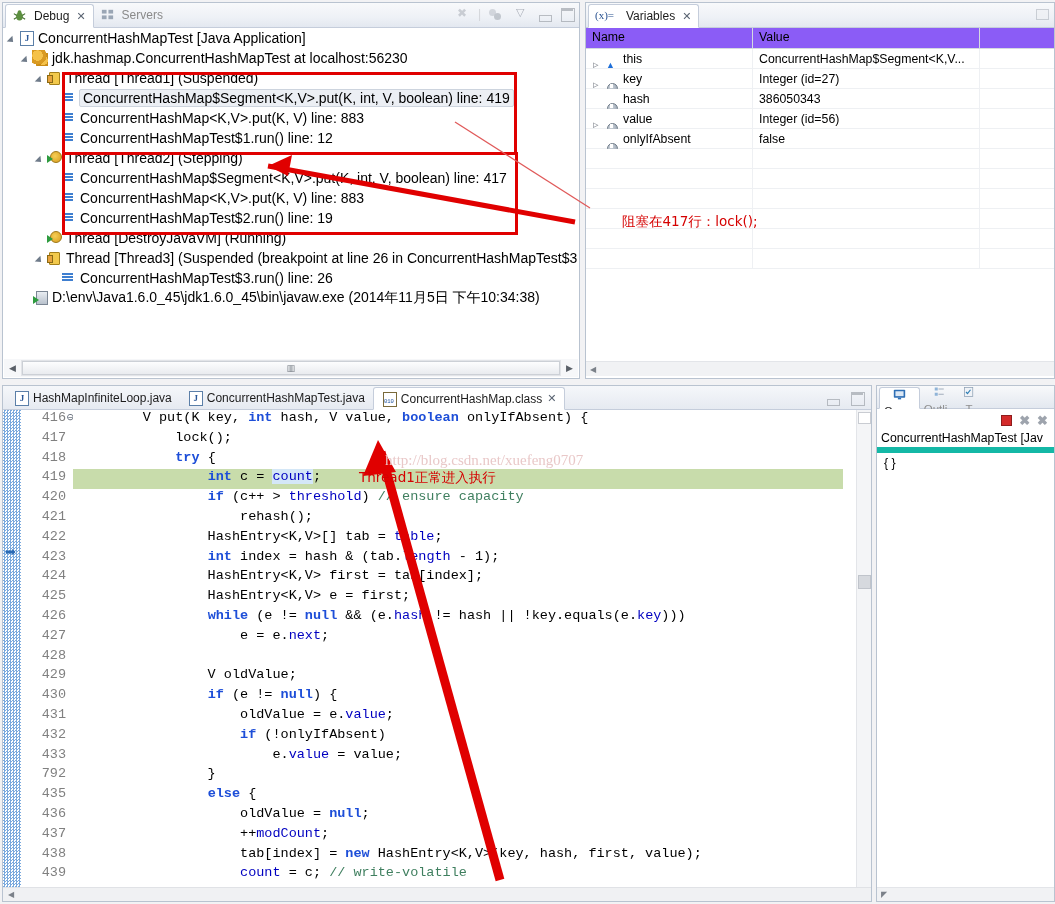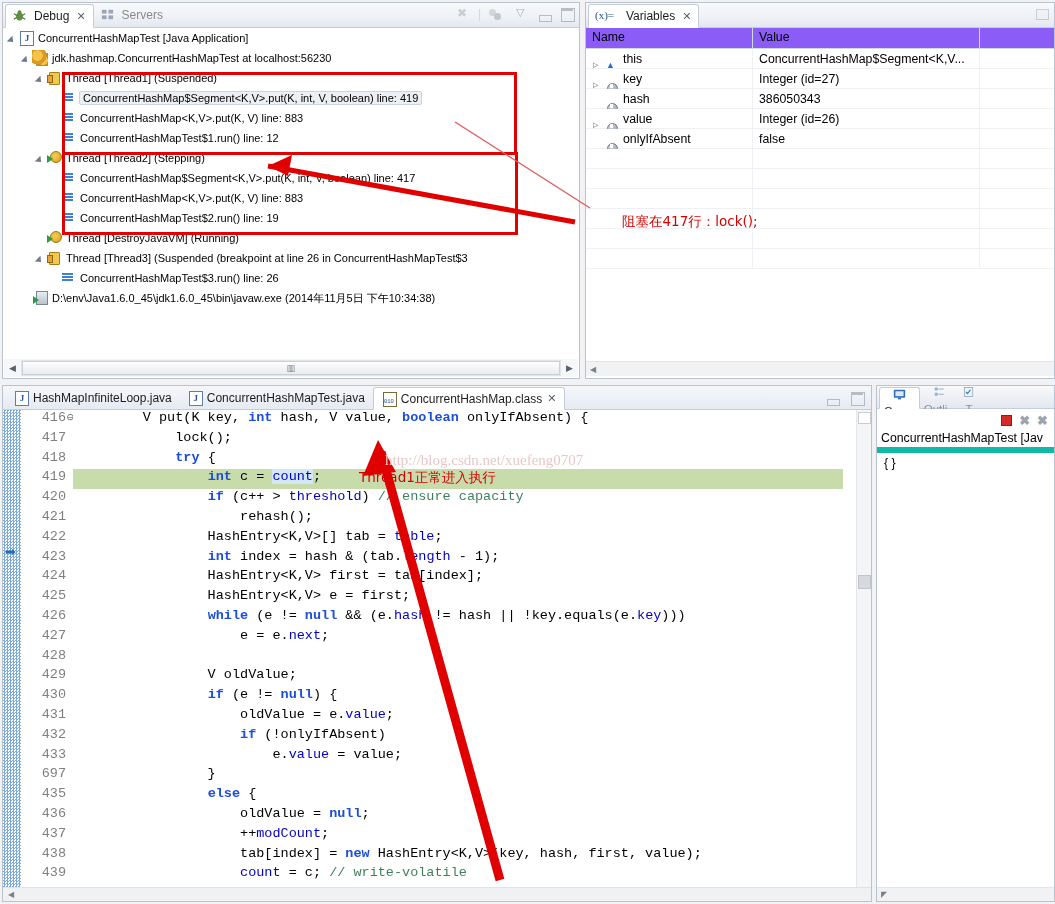--- a/index.html
+++ b/index.html
@@ -35,21 +35,21 @@
   .vtab.inactive { color: #8a8a8a; }
   .vtab .closex { font-size: 11px; color: #5a6472; margin-left: 3px; }
 
   .view-toolbar { position: absolute; right: 4px; top: 3px; display: flex; align-items: center; gap: 6px; }
 
   
   #debug-view { left: 2px; top: 2px; width: 578px; height: 377px; }
   #debug-body { position: absolute; left: 0; top: 25px; right: 0; bottom: 20px; overflow: hidden; background: #fff; }
   .tree-row {
     display: flex; align-items: center; height: 20px;
-    font-size: 11px; color: #000; white-space: nowrap;
+    font-size: 14px; color: #000; white-space: nowrap;
     padding-left: 4px;
   }
   .arrow-tw {
     width: 11px; height: 11px; flex: 0 0 11px; position: relative;
   }
   .arrow-tw.open::before {
     content: ""; position: absolute; left: 2px; top: 3px;
     border-left: 5px solid #6f7b8a; border-top: 4px solid transparent; border-bottom: 4px solid transparent;
     transform: rotate(45deg); transform-origin: 40% 50%;
   }
@@ -350,21 +350,21 @@
             </div>
             <div class="vc" style="width: 227px;">386050343</div>
             <div class="vc" style="flex: 1 1 0%; border-right: none;"></div>
           </div>
           <div class="var-row">
             <div class="vc" style="width: 167px;">
               <span class="var-tw has"></span>
               <span class="var-ico circ"></span>
               <span style="margin-left: 3px;">value</span>
             </div>
-            <div class="vc" style="width: 227px;">Integer  (id=26)</div>
+            <div class="vc" style="width: 227px;">Integer  (id=56)</div>
             <div class="vc" style="flex: 1 1 0%; border-right: none;"></div>
           </div>
           <div class="var-row">
             <div class="vc" style="width: 167px;">
               <span class="var-tw"></span>
               <span class="var-ico circ"></span>
               <span style="margin-left: 3px;">onlyIfAbsent</span>
             </div>
             <div class="vc" style="width: 227px;">false</div>
             <div class="vc" style="flex: 1 1 0%; border-right: none;"></div>
@@ -443,21 +443,21 @@
           <div class="ln">424</div>
           <div class="ln">425</div>
           <div class="ln">426</div>
           <div class="ln">427</div>
           <div class="ln">428</div>
           <div class="ln">429</div>
           <div class="ln">430</div>
           <div class="ln">431</div>
           <div class="ln">432</div>
           <div class="ln">433</div>
-          <div class="ln">697</div>
+          <div class="ln">792</div>
           <div class="ln">435</div>
           <div class="ln">436</div>
           <div class="ln">437</div>
           <div class="ln">438</div>
           <div class="ln">439</div>
           <div class="ln">440</div>
         </div>
       <div id="code-col">
           <div class="cl">        V put(K key, <span class="kw">int</span> hash, V value, <span class="kw">boolean</span> onlyIfAbsent) {</div>
           <div class="cl">            lock();</div>

